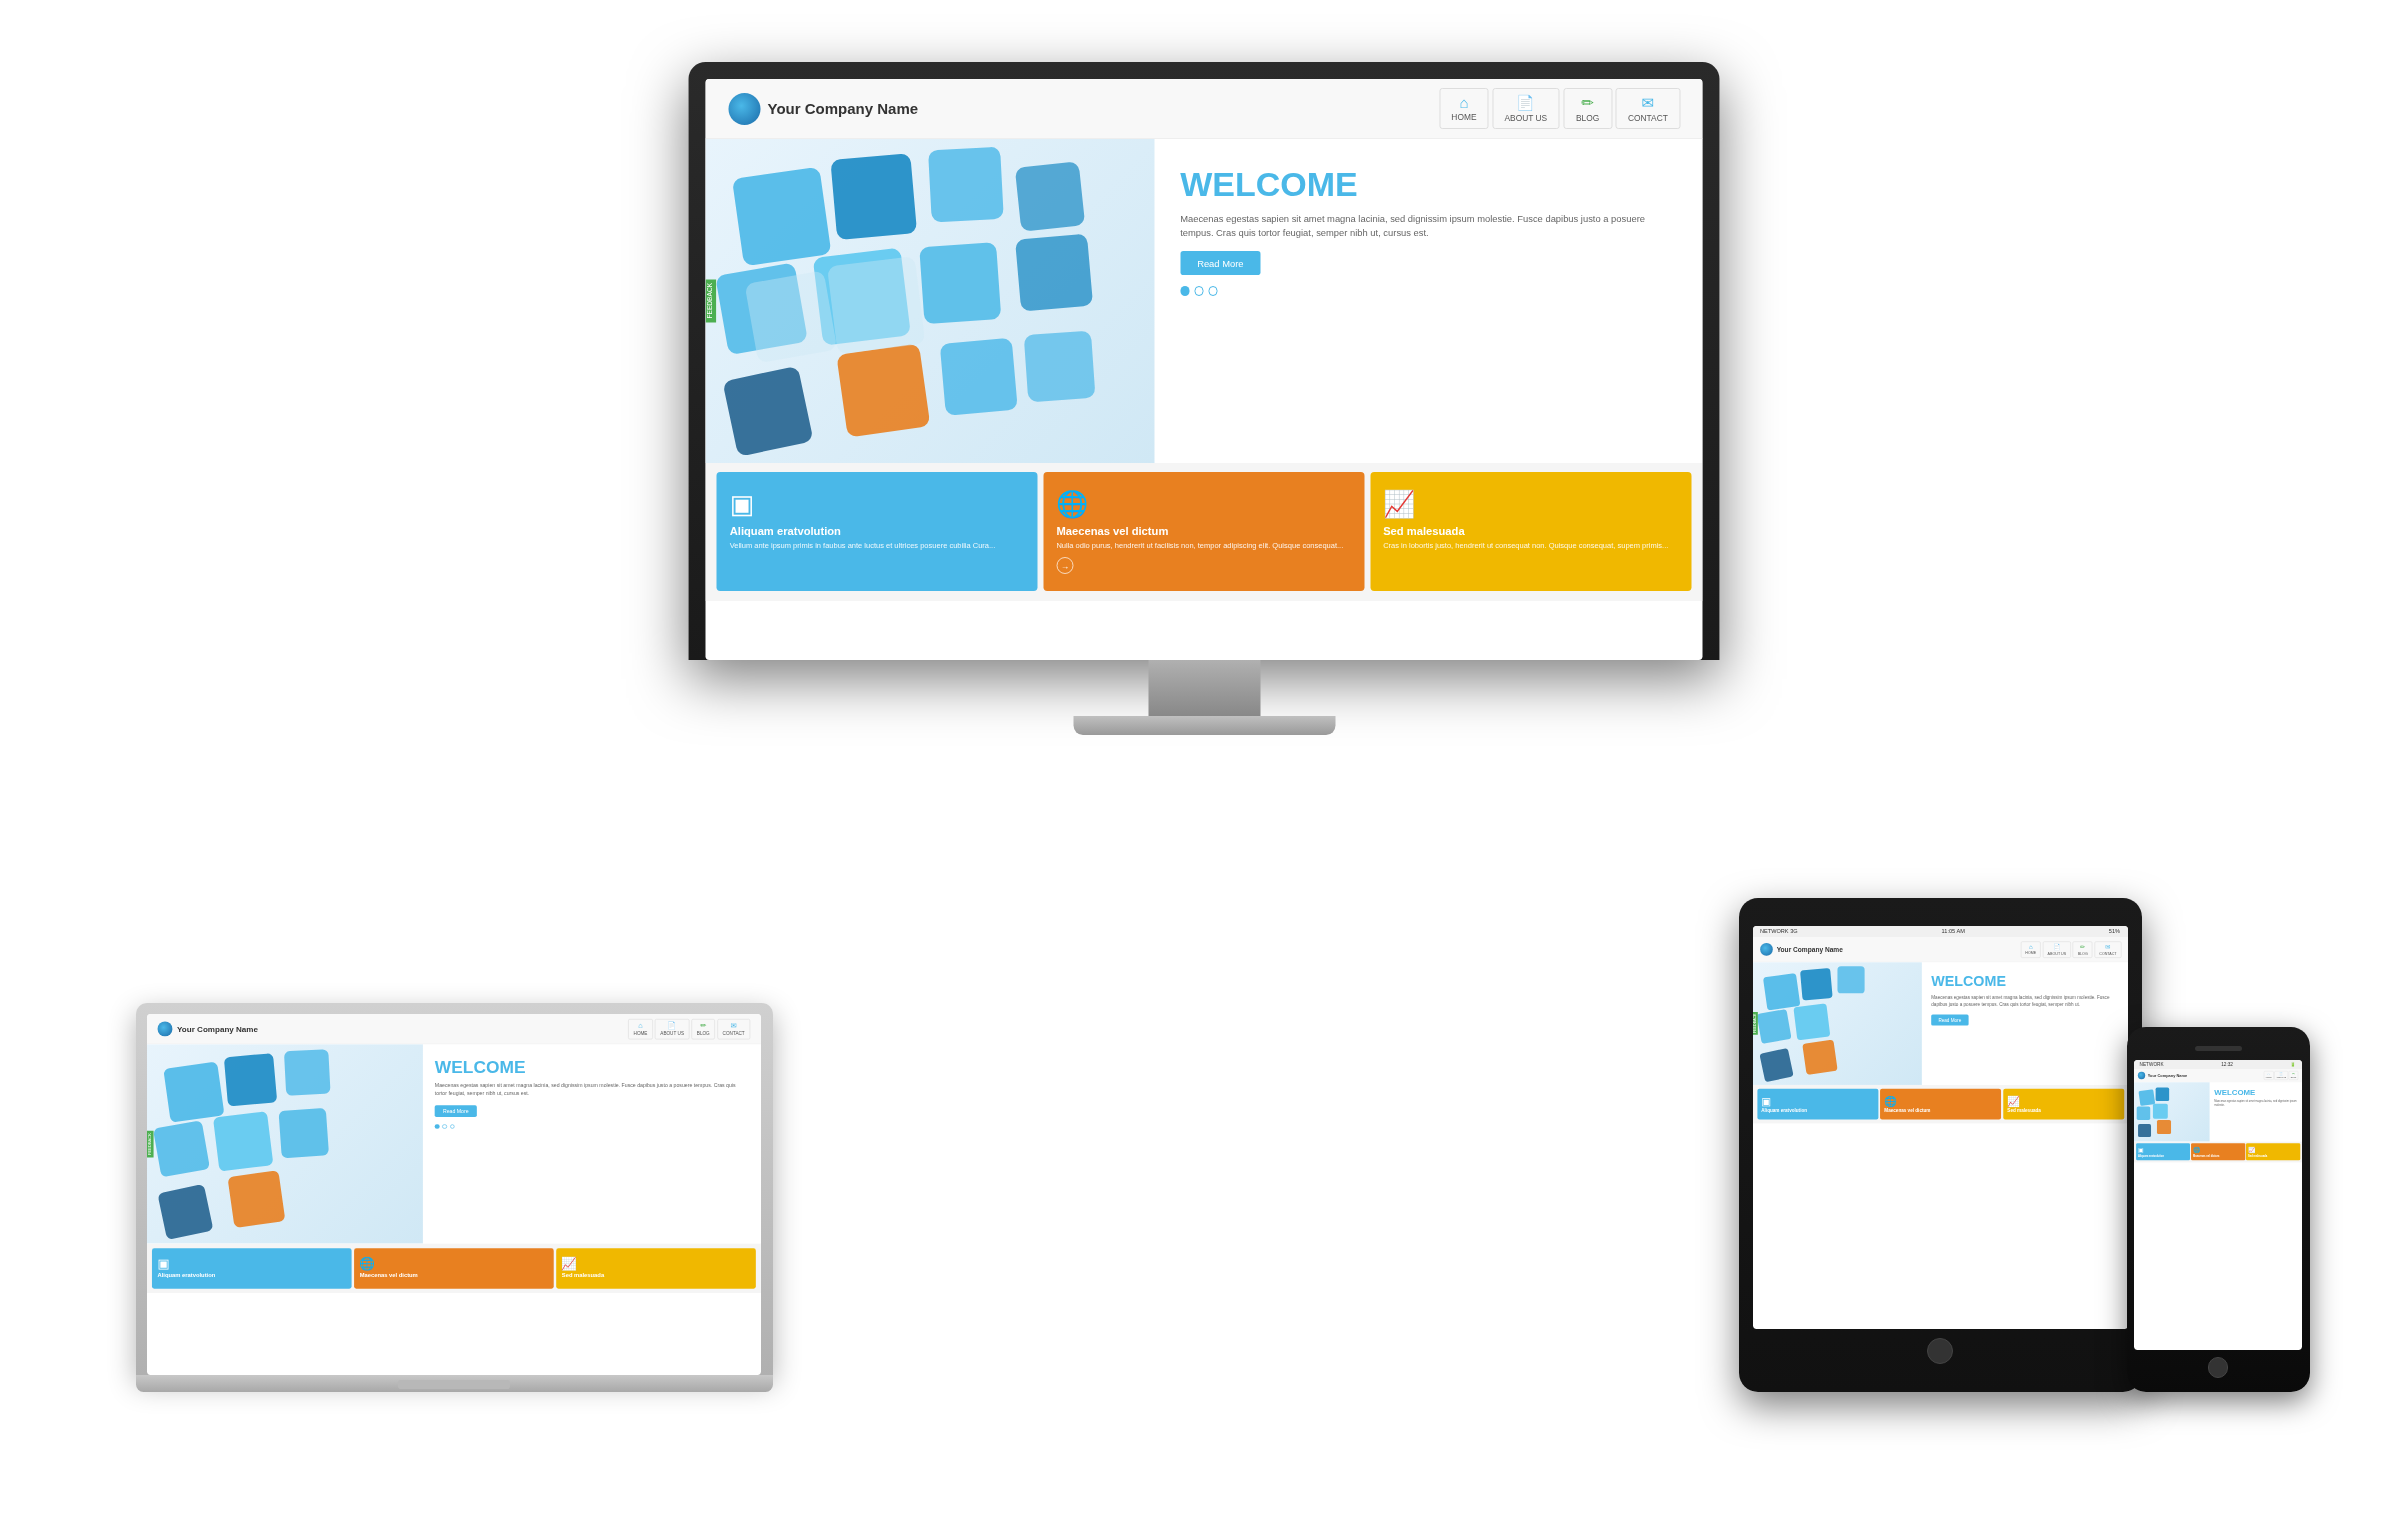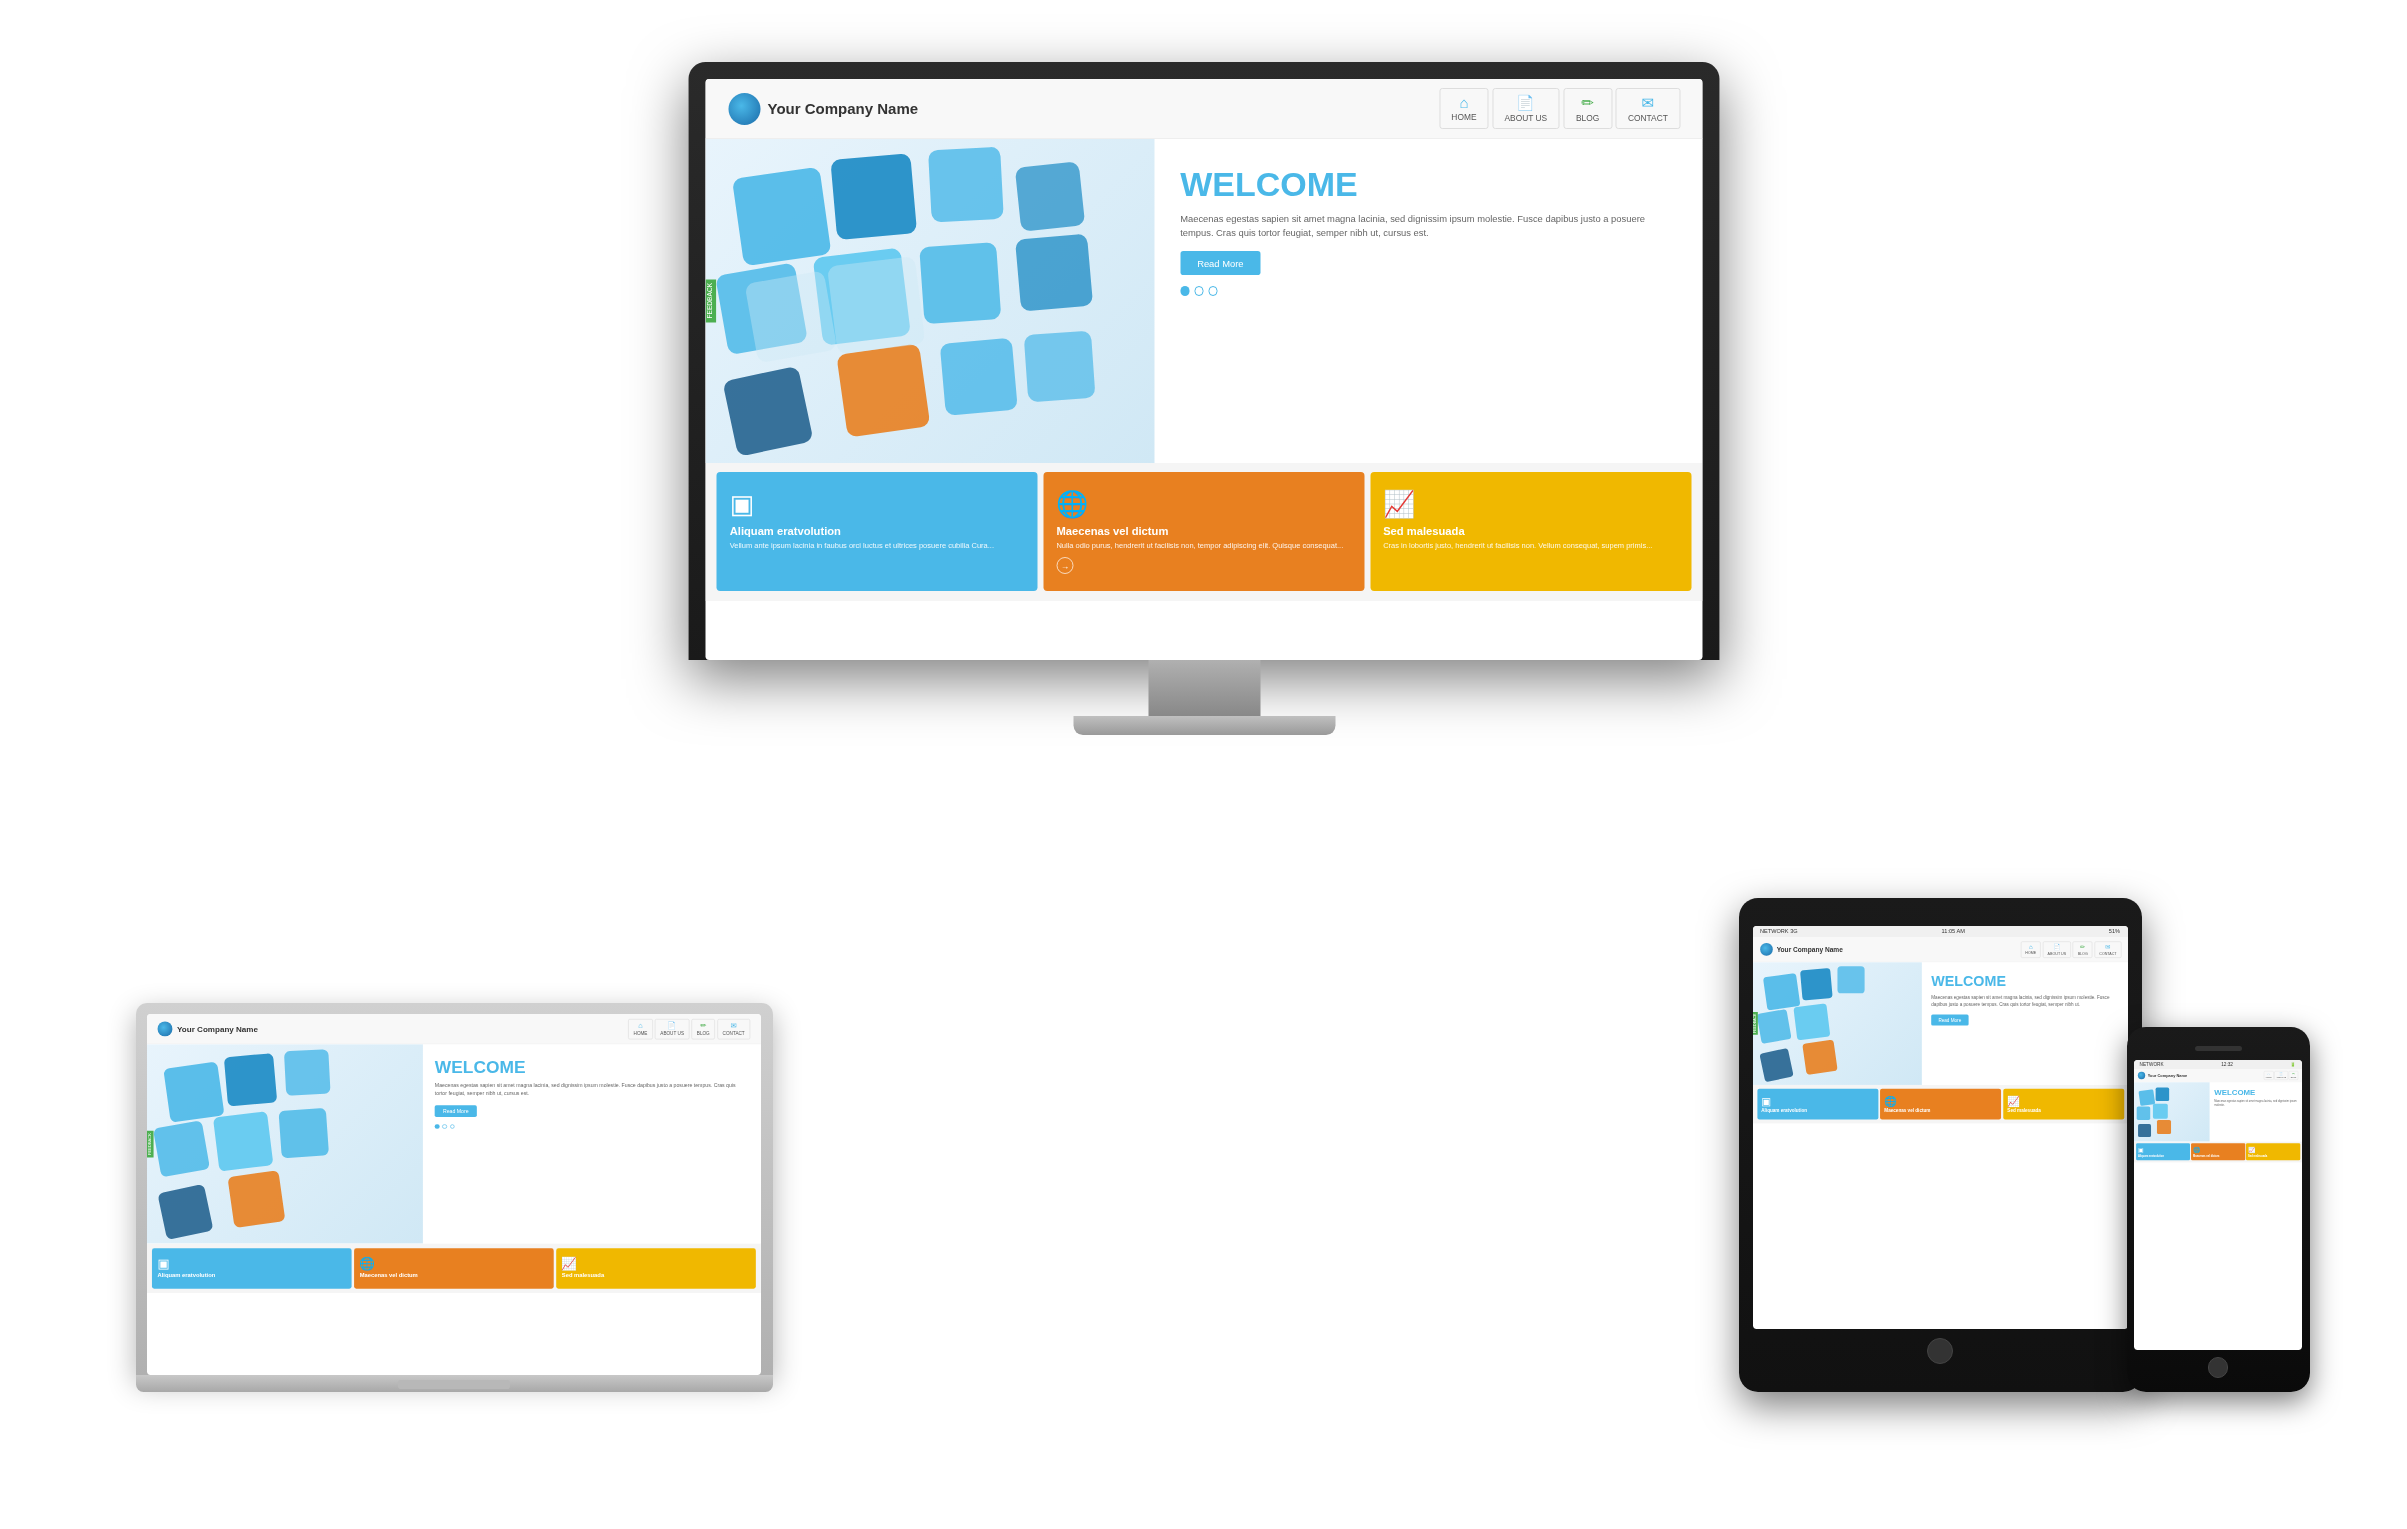--- a/index.html
+++ b/index.html
@@ -447,32 +447,32 @@
                 <div class="dot inactive"></div>
                 <div class="dot inactive"></div>
               </div>
             </div>
           </div>
 
           <div class="site-features">
             <div class="feature-card blue">
               <div class="feature-icon">▣</div>
               <div class="feature-title">Aliquam eratvolution</div>
-              <div class="feature-text">Vellum ante ipsum lacinia in faubus orci luctus et ultrices posuere cubilia Cura...</div>
+              <div class="feature-text">Vellum ante ipsum primis in faubus ante luctus et ultrices posuere cubilia Cura...</div>
             </div>
             <div class="feature-card orange">
               <div class="feature-icon">🌐</div>
               <div class="feature-title">Maecenas vel dictum</div>
               <div class="feature-text">Nulla odio purus, hendrerit ut facilisis non, tempor adipiscing elit. Quisque consequat...</div>
               <div class="feature-arrow">→</div>
             </div>
             <div class="feature-card yellow">
               <div class="feature-icon">📈</div>
               <div class="feature-title">Sed malesuada</div>
-              <div class="feature-text">Cras in lobortis justo, hendrerit ut facilisis non. Vellum consequat, supem primis...</div>
+              <div class="feature-text">Cras in lobortis justo, hendrerit ut consequat non. Quisque consequat, supem primis...</div>
             </div>
           </div>
         </div>
       </div>
     </div>
     <div class="monitor-stand-neck"></div>
     <div class="monitor-stand-base"></div>
   </div>
 
   <div class="laptop">

